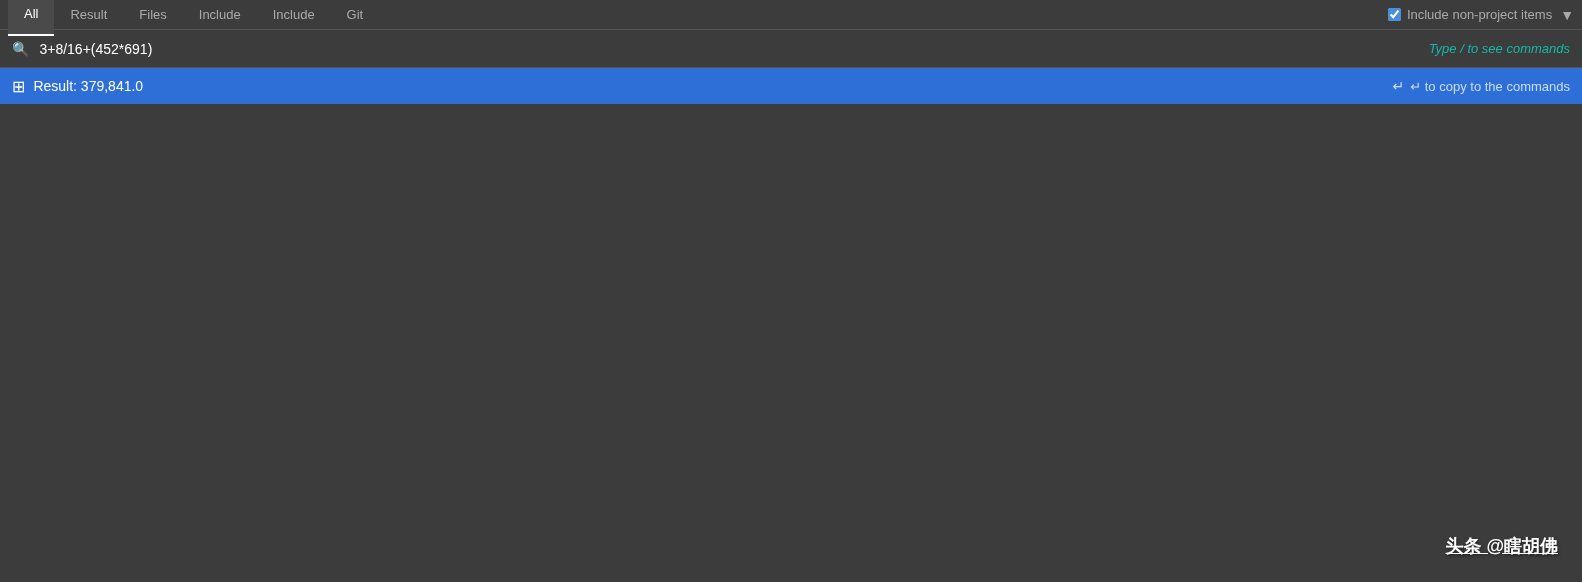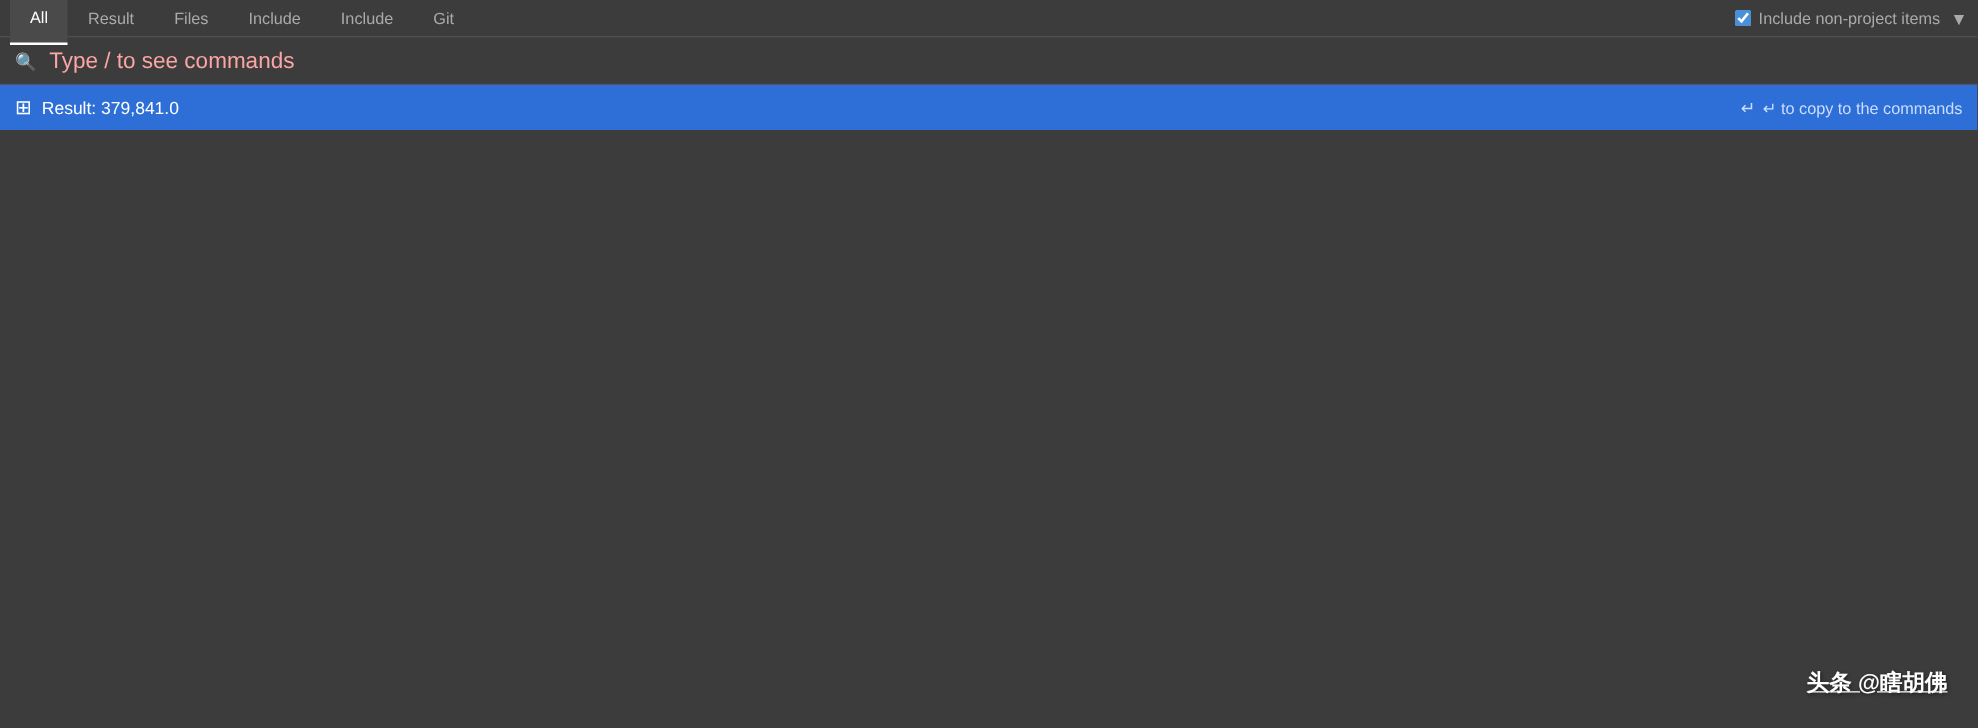--- a/index.html
+++ b/index.html
@@ -91,23 +91,24 @@
     .search-input {
       flex: 1;
       background: transparent;
       border: none;
       outline: none;
       color: #ffffff;
       font-size: 14px;
     }
 
     .search-hint {
-      color: #fca5a5;
-      font-size: 18px;
+      color: #14b8a6;
+      font-size: 13px;
       white-space: nowrap;
+      font-style: italic;
     }
 
     
     .result-row {
       display: flex;
       align-items: center;
       background-color: #2d6fd6;
       height: 36px;
       padding: 0 12px;
       justify-content: space-between;
@@ -175,20 +176,21 @@
     <label class="include-checkbox">
       <input type="checkbox" checked="" style="">
       <span>Include non-project items</span>
     </label>
     <span class="filter-icon">▼</span>
   </div>
 </div>
 
 <div class="search-bar">
   <span class="search-icon">🔍</span>
+  <input class="search-input" type="text" value="3+8/16+(452*691)" style="">
   <span class="search-hint">Type / to see commands</span>
 </div>
 
 <div class="result-row">
   <div class="result-left">
     <span class="result-icon">⊞</span>
     <span>Result: 379,841.0</span>
   </div>
   <div class="result-right">
     <span class="enter-icon">↵</span>

